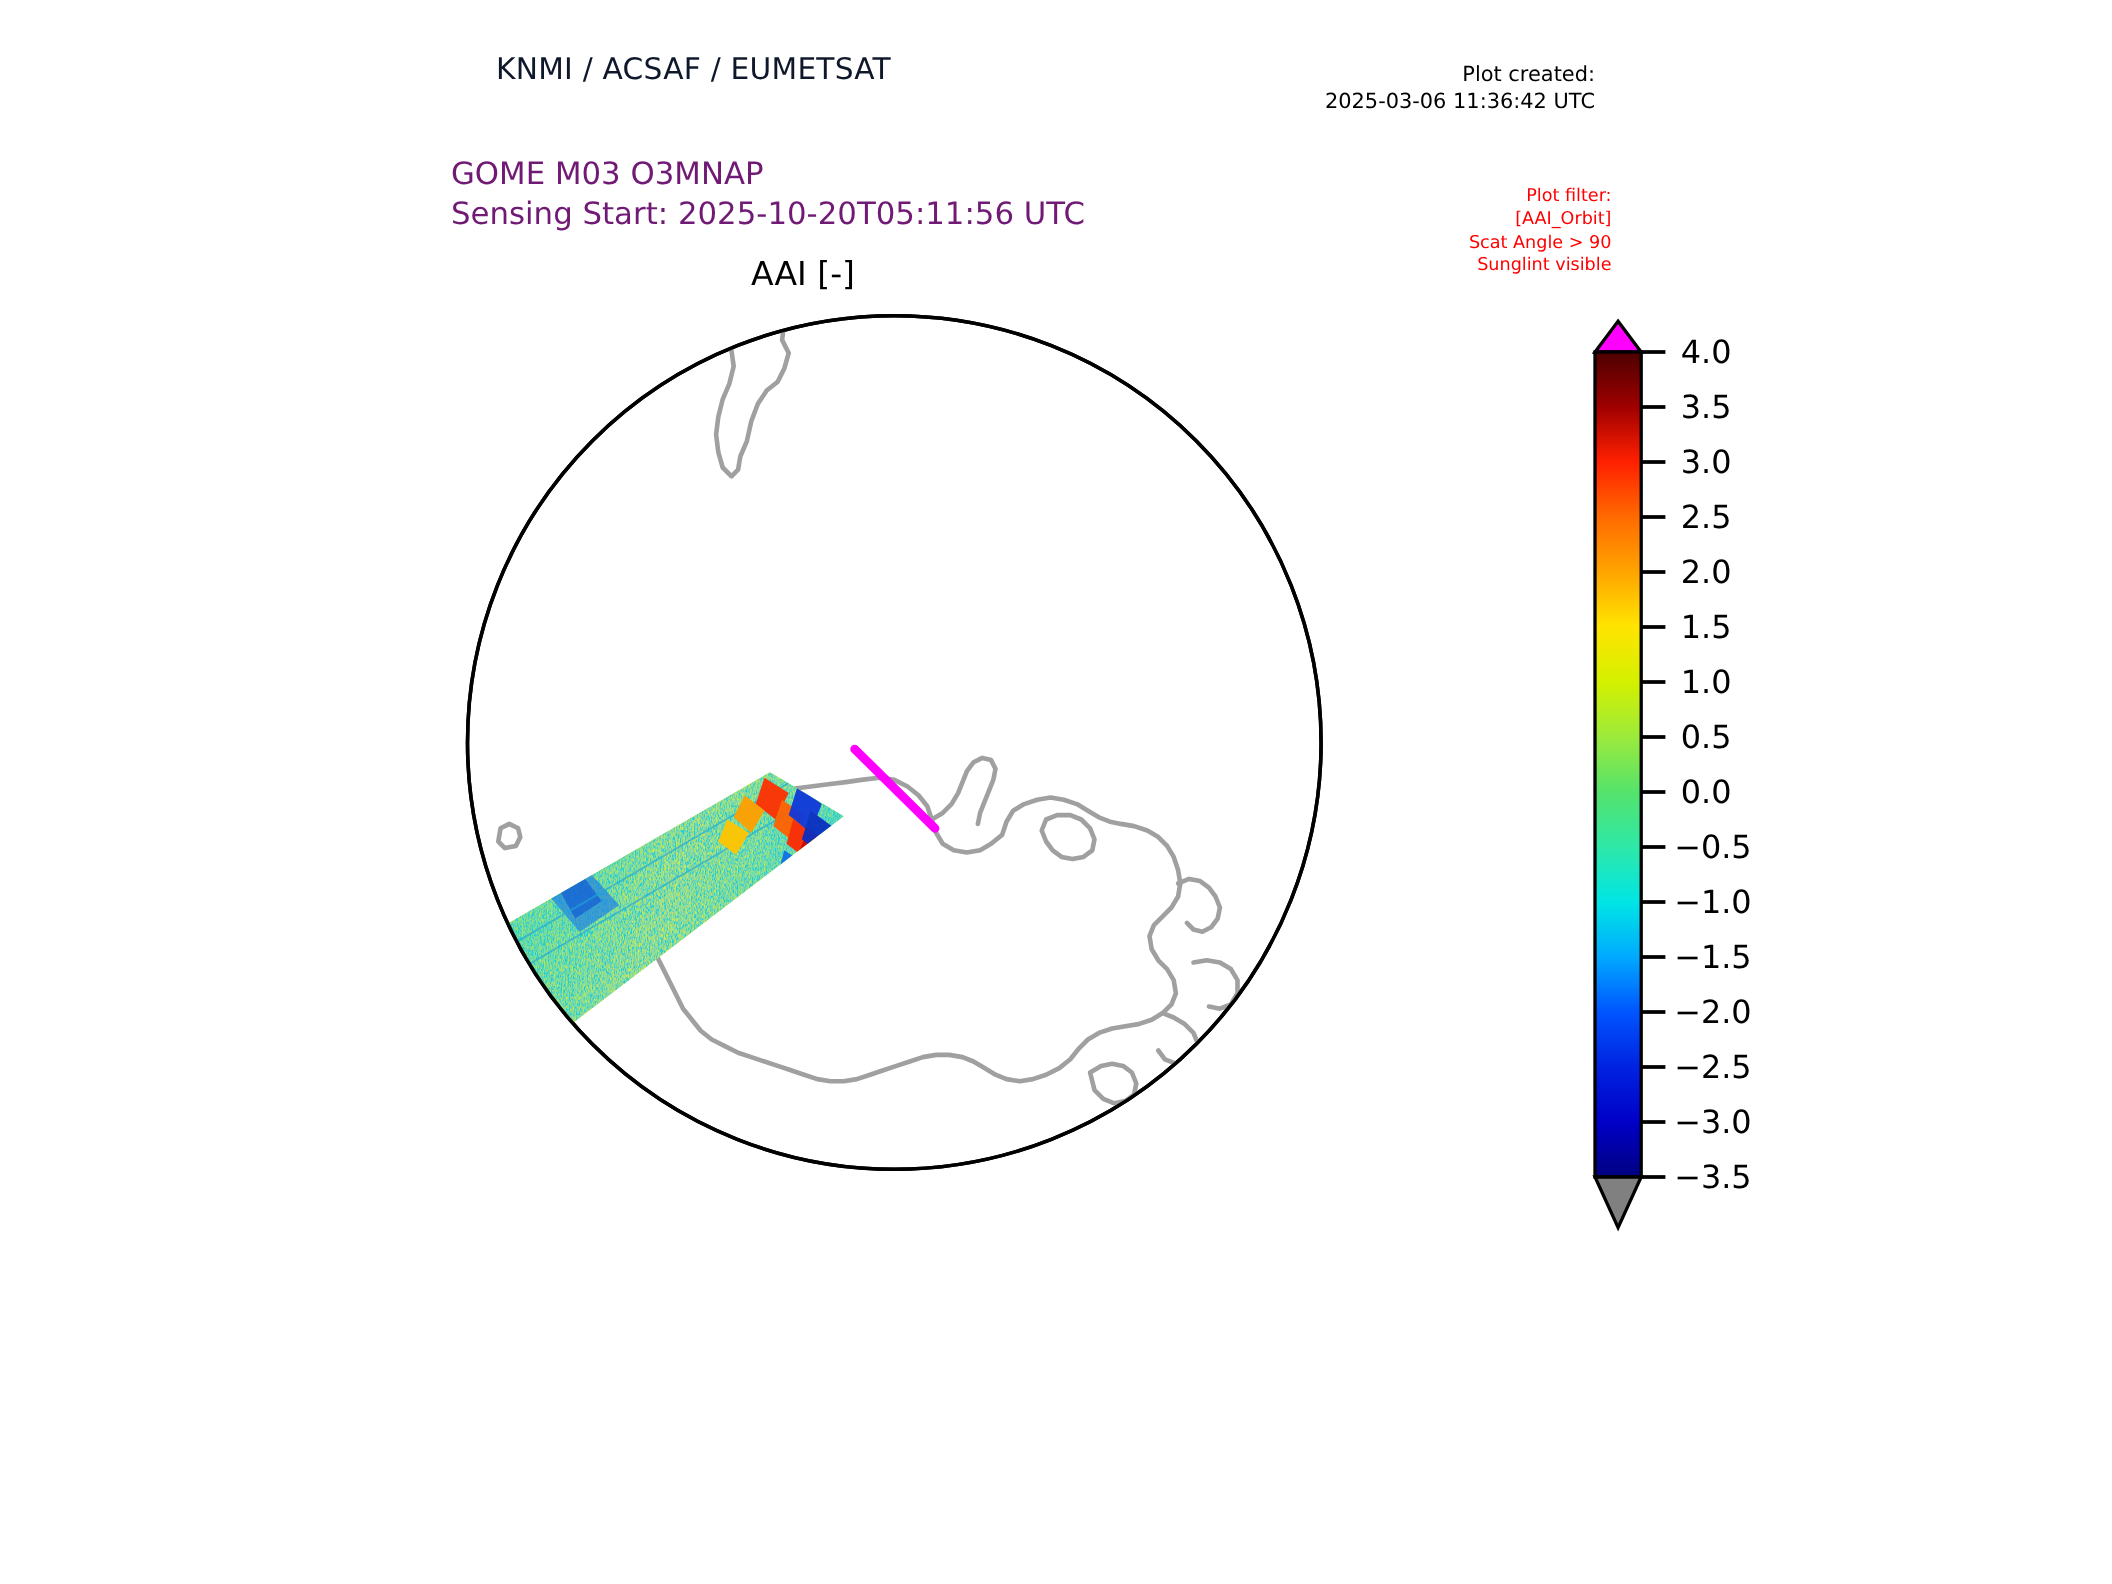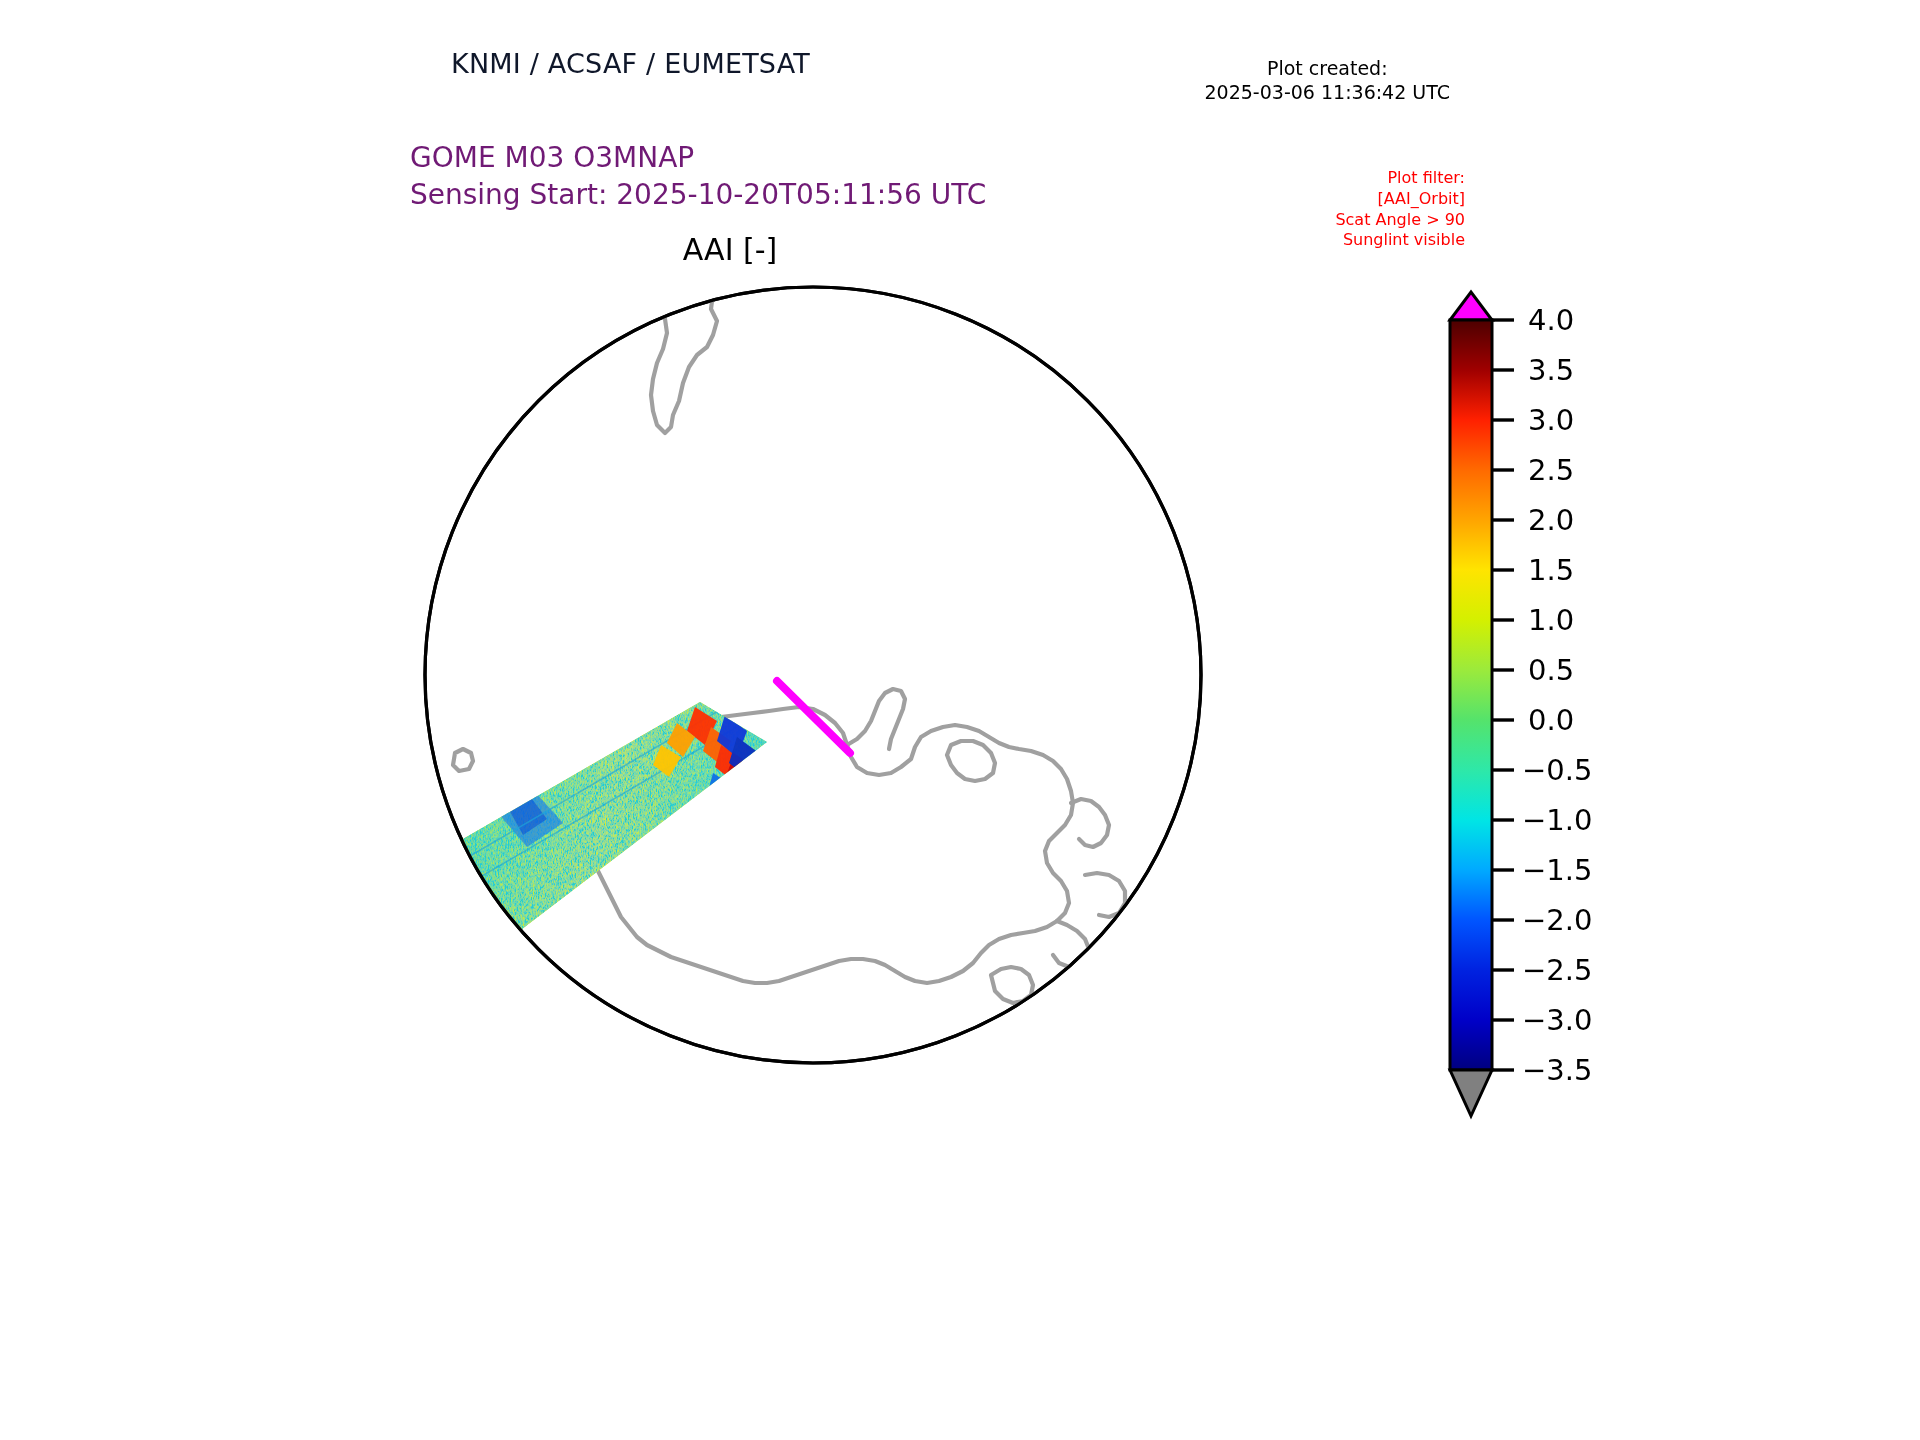--- a/index.html
+++ b/index.html
@@ -11,21 +11,21 @@
   }
   .page{position:absolute;inset:0;}
 
   
   #org-title{
     position:absolute;left:410px;top:48px;
     font-size:27px;color:#0f172a;white-space:nowrap;letter-spacing:0.2px;margin-left:41px;
   }
   #created-block{
     position:absolute;right:470px;top:56px;
-    text-align:center;font-size:19px;color:#000;line-height:1.28;white-space:nowrap;
+    text-align:right;font-size:19px;color:#000;line-height:1.28;white-space:nowrap;
   }
   #instrument-block{
     position:absolute;left:410px;top:140px;
     font-size:28px;color:#701a75;line-height:1.32;white-space:nowrap;
   }
   #variable-title{
     position:absolute;left:400px;top:232px;width:660px;
     text-align:center;font-size:30px;color:#000000;
   }
   #filter-block{

